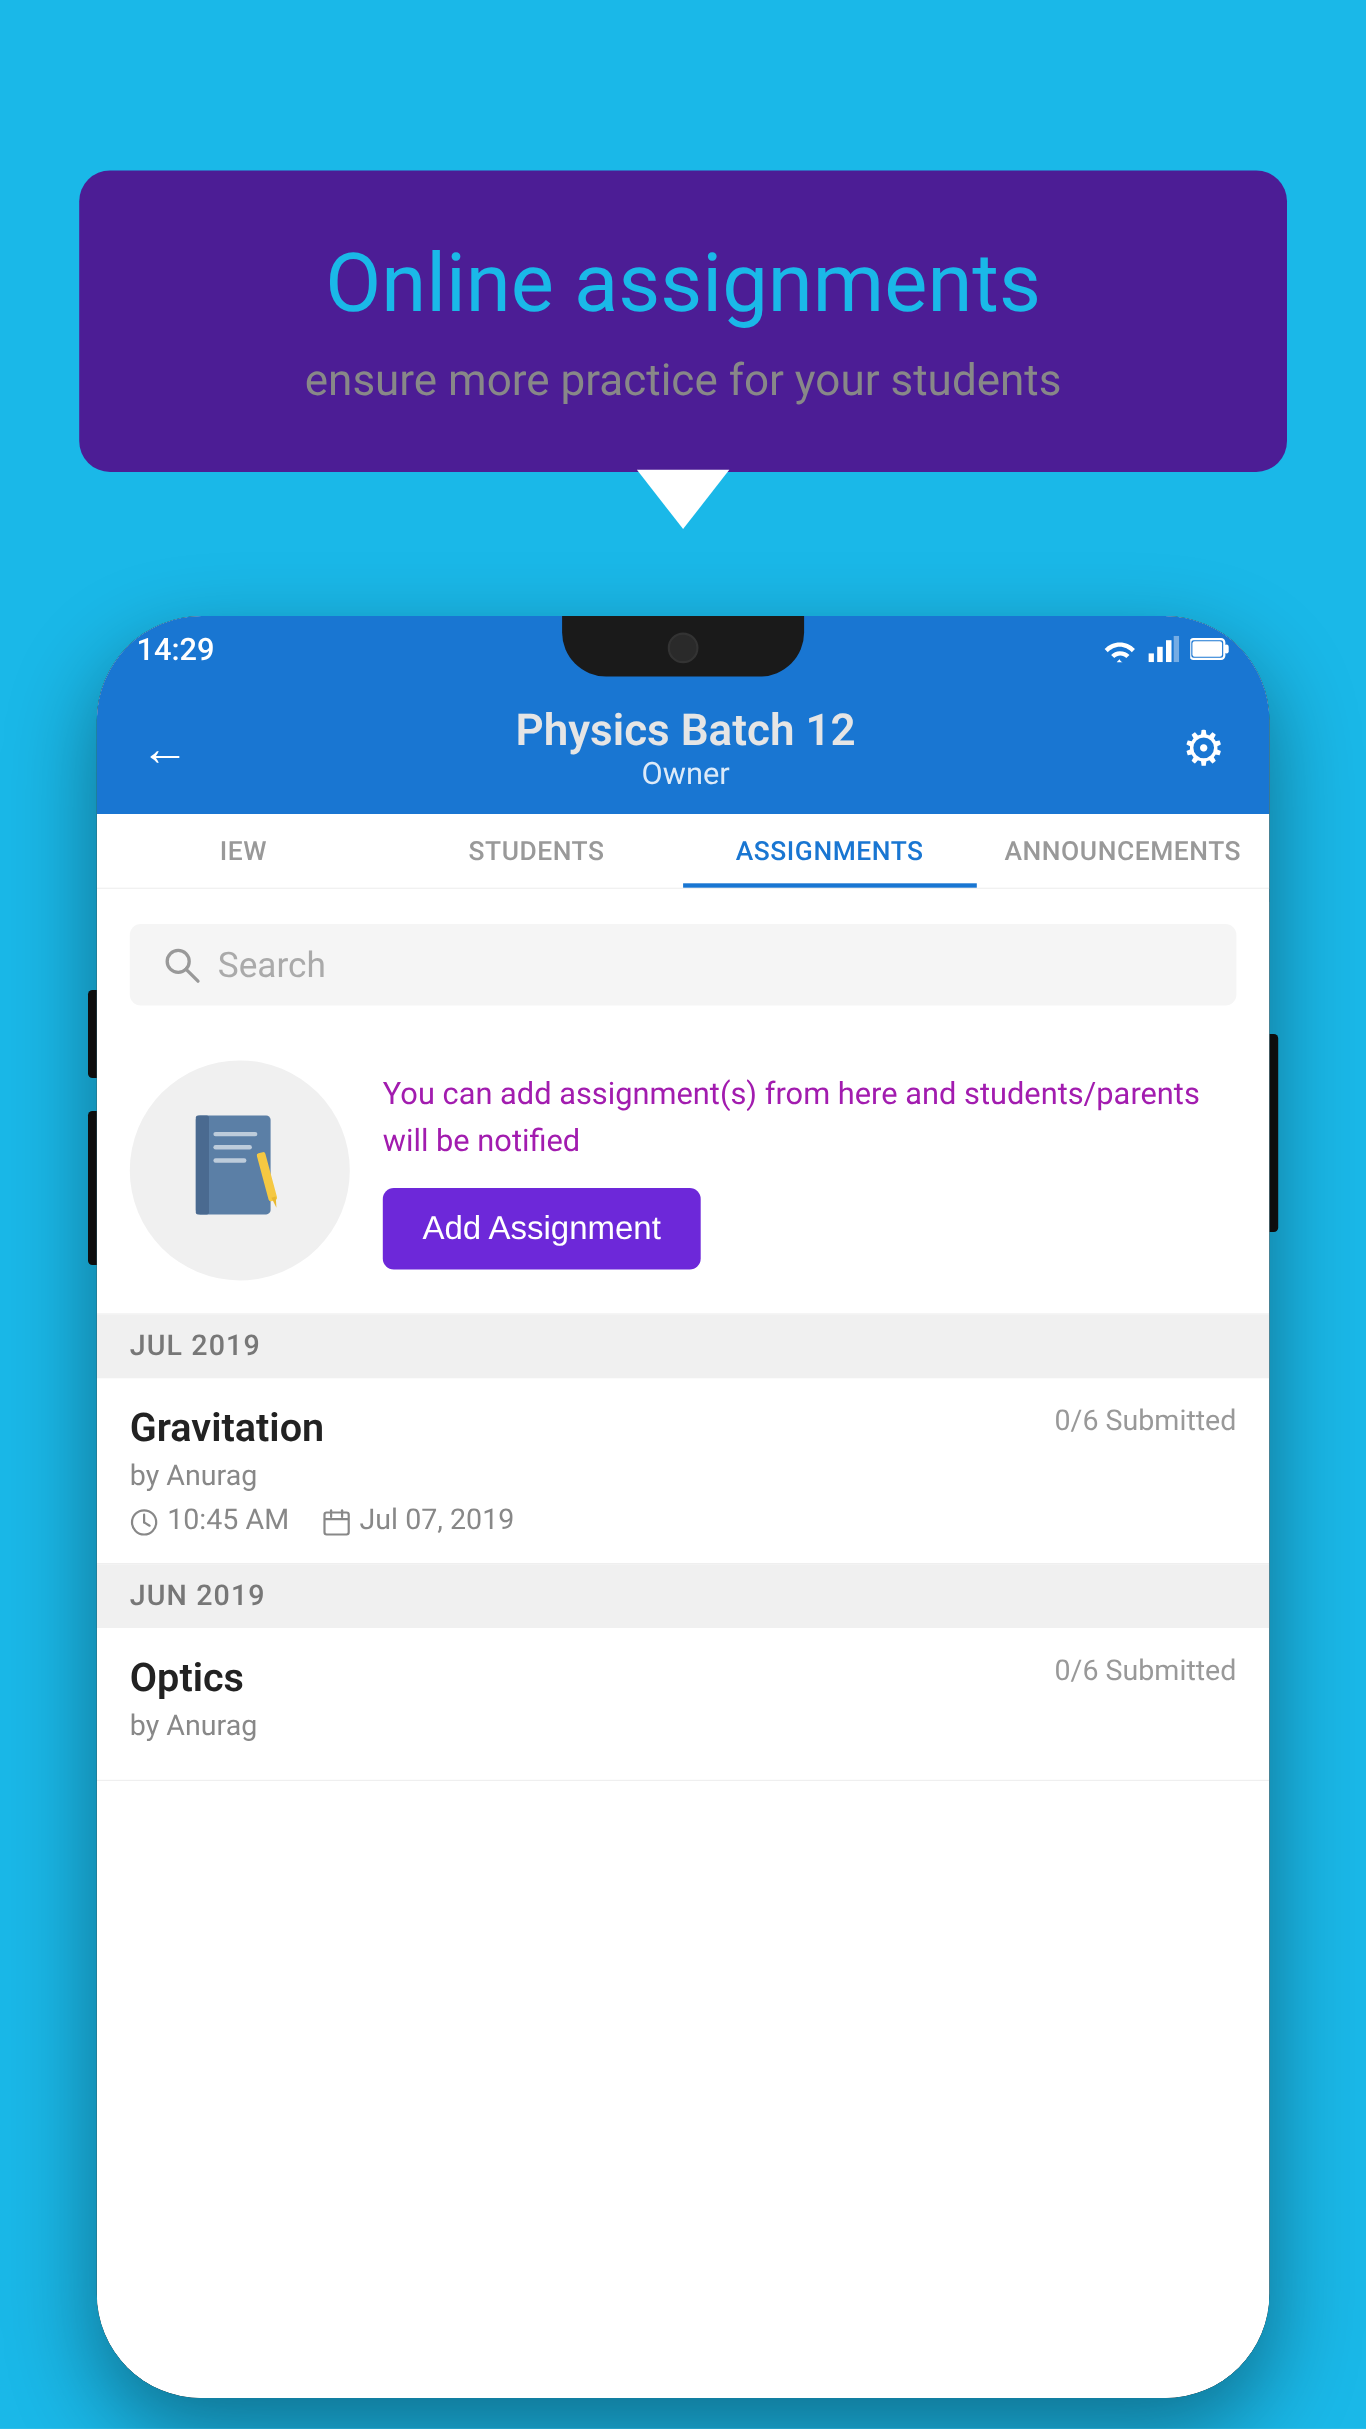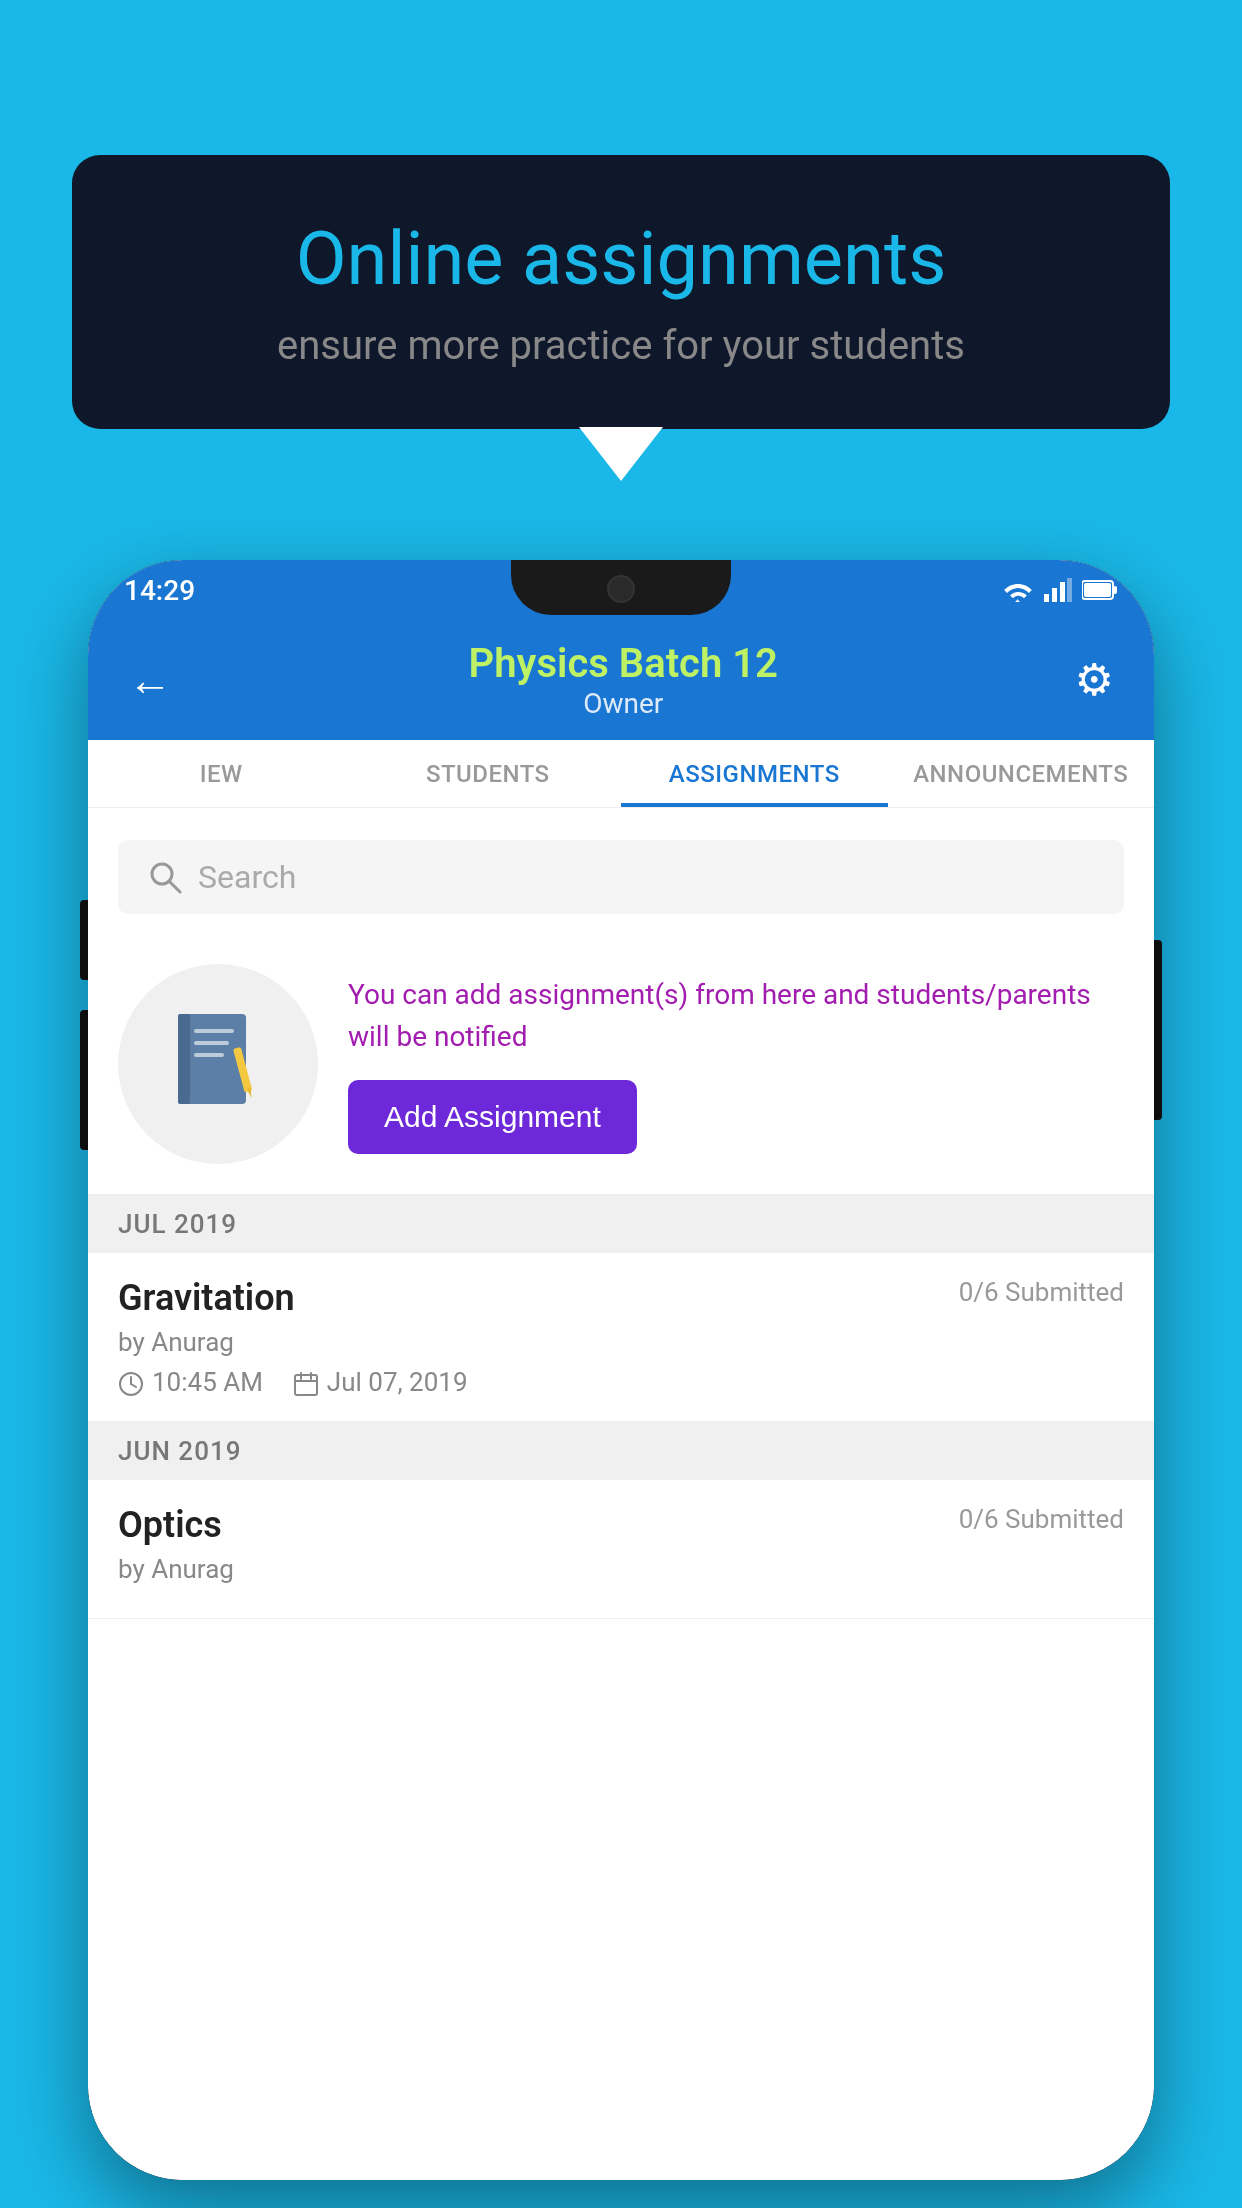--- a/index.html
+++ b/index.html
@@ -15,21 +15,21 @@
 
     
     .speech-bubble-container {
       position: absolute;
       top: 155px;
       left: 72px;
       right: 72px;
     }
 
     .speech-bubble {
-      background: #0f172a;
+      background: #4c1d95;
       border-radius: 28px;
       padding: 60px 70px;
       text-align: center;
       position: relative;
     }
 
     .speech-bubble::after {
       content: '';
       position: absolute;
       bottom: -52px;
@@ -145,21 +145,21 @@
       color: white;
       font-size: 44px;
       cursor: pointer;
     }
 
     .app-bar-title-group {
       text-align: center;
     }
 
     .app-bar-title {
-      color: #bef264;
+      color: #e5e5e5;
       font-size: 40px;
       font-weight: 600;
     }
 
     .app-bar-subtitle {
       color: rgba(255,255,255,0.85);
       font-size: 28px;
     }
 
     .app-bar-settings {

